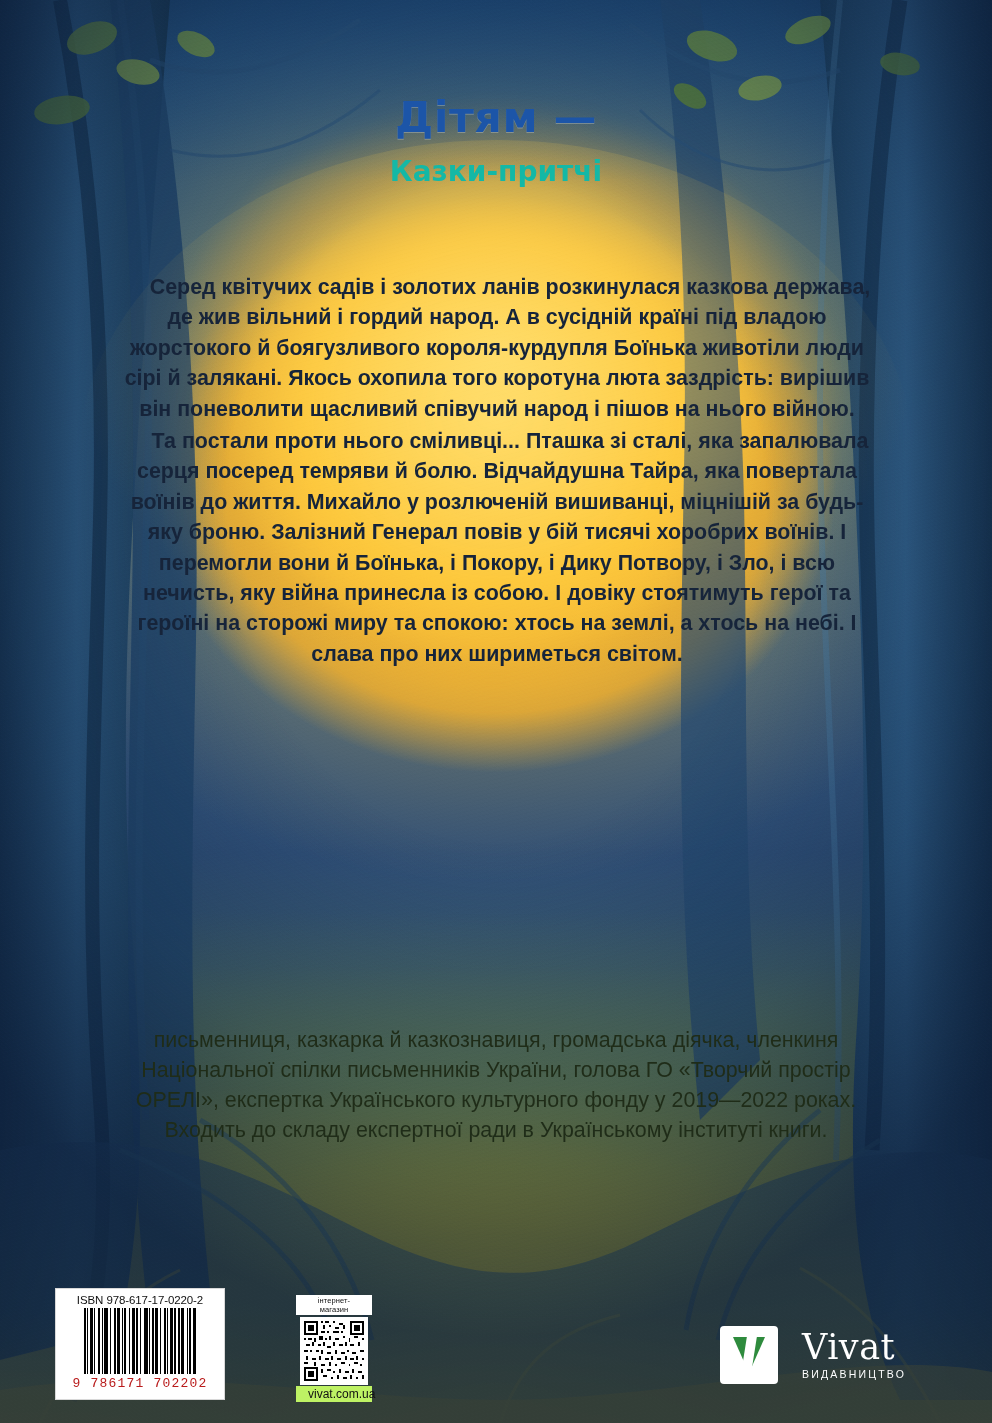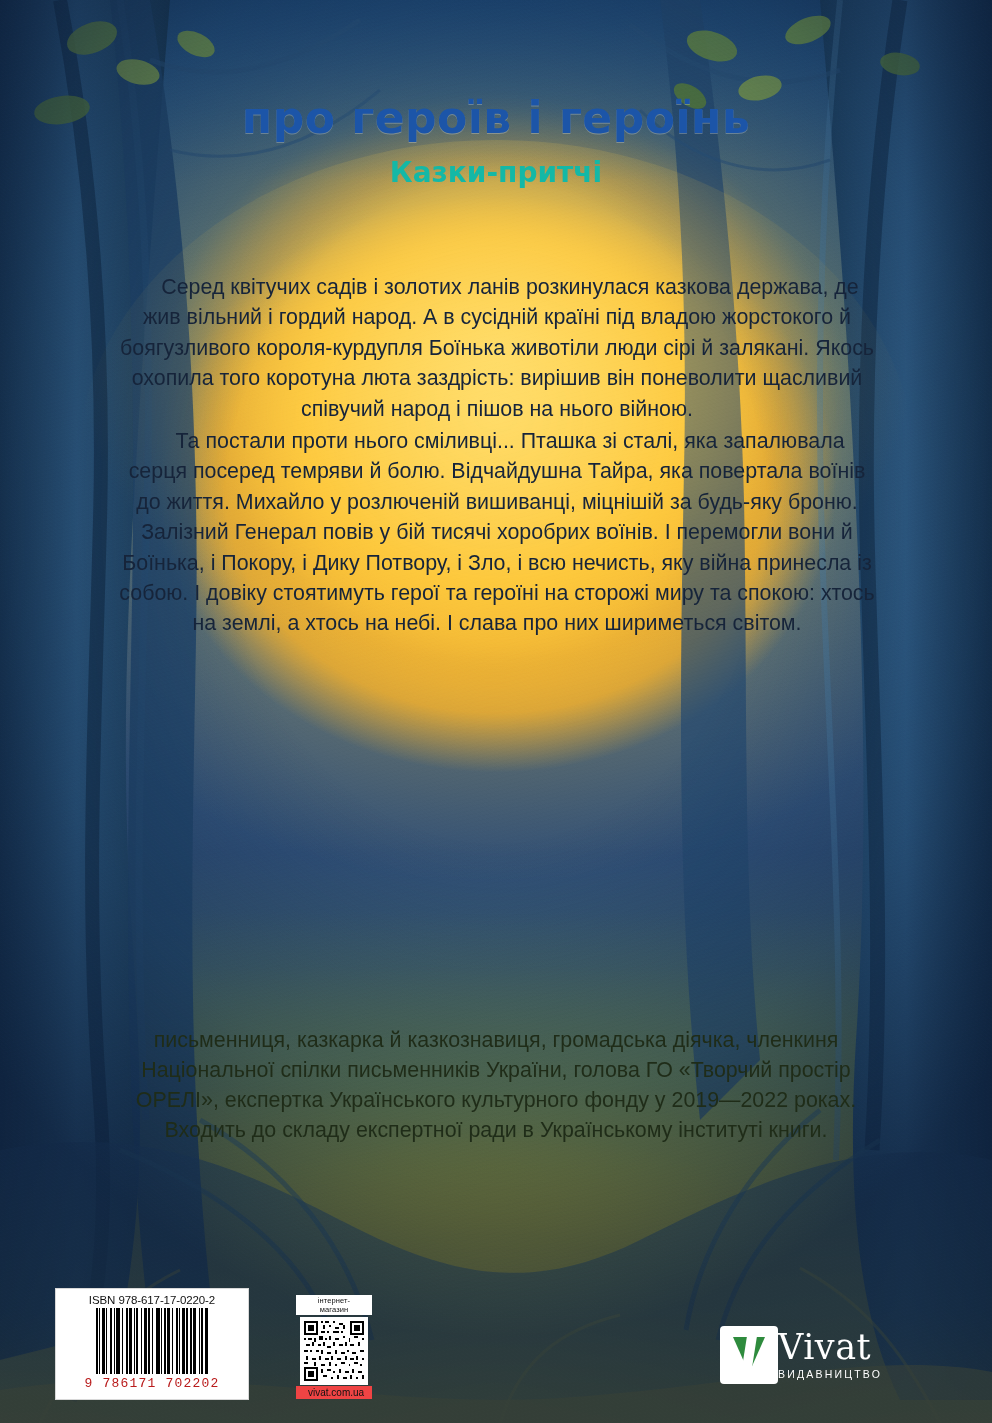--- a/index.html
+++ b/index.html
@@ -113,21 +113,21 @@
   .blurb {
     position: absolute;
     top: 272px;
     left: 118px;
     width: 758px;
     color: #16243a;
     font-size: 21.4px;
     line-height: 1.42;
     text-align: center;
   }
-  .blurb p { margin: 0; }
+  .blurb p { margin: 0; font-weight: bold; }
   .blurb p + p { margin-top: 2px; text-align: center; }
   .blurb .indent::before {
     content: "";
     display: inline-block;
     width: 26px;
   }
 
   .author-block {
     position: absolute;
     top: 1026px;
@@ -153,21 +153,21 @@
     font-size: 21.4px;
     line-height: 1.40;
     color: #1f2c18;
   }
 
   
   .barcode-box {
     position: absolute;
     left: 55px;
     top: 1288px;
-    width: 194px;
+    width: 170px;
     height: 112px;
     background: #ffffff;
     border: 1px solid #d8d8d8;
     box-sizing: border-box;
     padding: 5px 6px 3px 6px;
   }
   .isbn-text {
     font-size: 11.5px;
     color: #111;
     text-align: center;
@@ -209,36 +209,36 @@
   }
   .qr-code {
     width: 64px;
     height: 64px;
     margin: 2px auto 1px auto;
     background: #fff;
     padding: 2px;
     box-sizing: content-box;
   }
   .qr-url {
-    font-size: 10px;
+    font-size: 12px;
     color: #111;
-    background: #ef4444;
+    background: #bef264;
     display: block;
     padding: 1px 12px;
   }
 
   .publisher {
     position: absolute;
     right: 62px;
     top: 1316px;
     width: 210px;
     height: 78px;
     display: flex;
     align-items: center;
-    gap: 0;
+    gap: 24px;
   }
   .pub-mark {
     width: 58px;
     height: 58px;
     background: #ffffff;
     border-radius: 4px;
     position: relative;
     flex: 0 0 auto;
   }
   .pub-mark::before {
@@ -364,21 +364,21 @@
 
     <path d="M0,1390 C200,1360 380,1410 560,1398 C740,1386 880,1350 992,1372 L992,1423 L0,1423 Z" fill="#b7a52d" opacity="0.6"></path>
   </svg>
 
   <div class="bg-vignette"></div>
   <div class="grain"></div>
 
   <div class="content">
 
     <div class="titles">
-      <div class="title-line2">про героїв і героїнь</div>
+      <div class="title-line1">Дітям —</div>
       <div class="subtitle">Казки-притчі</div>
     </div>
 
     <div class="blurb">
       <p class="indent">Серед квітучих садів і золотих ланів розкинулася казкова держава, де жив вільний і гордий народ. А в сусідній країні під владою жорстокого й боягузливого короля-курдупля Боїнька животіли люди сірі й залякані. Якось охопила того коротуна люта заздрість: вирішив він поневолити щасливий співучий народ і пішов на нього війною.</p>
       <p class="indent">Та постали проти нього сміливці... Пташка зі сталі, яка запалювала серця посеред темряви й болю. Відчайдушна Тайра, яка повертала воїнів до життя. Михайло у розлюченій вишиванці, міцнішій за будь-яку броню. Залізний Генерал повів у бій тисячі хоробрих воїнів. І перемогли вони й Боїнька, і Покору, і Дику Потвору, і Зло, і всю нечисть, яку війна принесла із собою. І довіку стоятимуть герої та героїні на сторожі миру та спокою: хтось на землі, а хтось на небі. І слава про них шириметься світом.</p>
     </div>
 
     <div class="author-block">
       <div class="author-desc">письменниця, казкарка й казкознавиця, громадська діячка, членкиня Національної спілки письменників України, голова ГО «Творчий простір ОРЕЛІ», експертка Українського культурного фонду у 2019—2022 роках. Входить до складу експертної ради в Українському інституті книги.</div>

